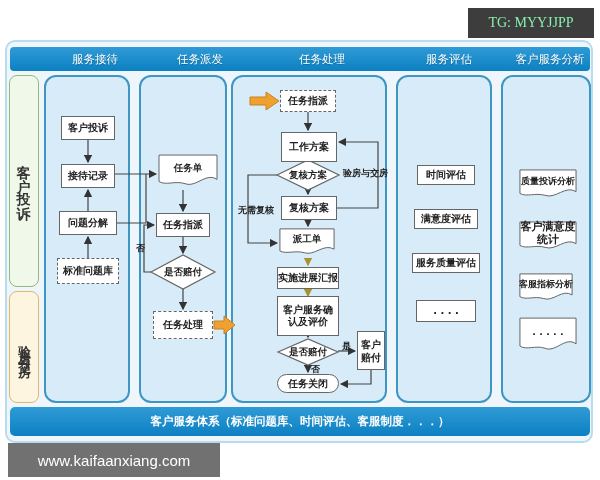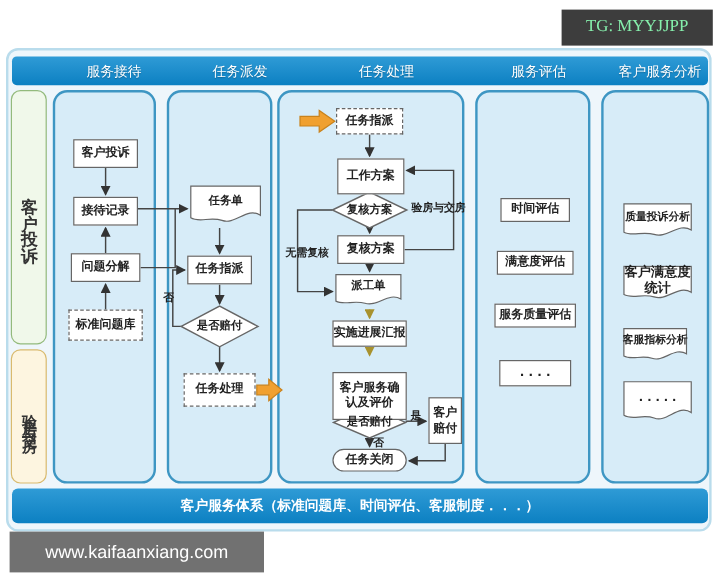--- a/index.html
+++ b/index.html
@@ -143,21 +143,21 @@
   <div class="lbl" style="left:343px;top:167px">验房与交房</div>
   <div class="node" style="left:281px;top:196px;width:56px;height:24px">复核方案</div>
   <div class="lbl" style="left:238px;top:204px">无需复核</div>
   <div class="node" style="left:277px;top:267px;width:62px;height:22px">实施进展汇报</div>
   <div class="node doc" style="left:279px;top:228px;width:56px;height:30px">
     <svg viewBox="0 0 60 34" preserveAspectRatio="none">
       <path d="M1 1 H59 V24 C48 17 38 32 27 28 C17 25 8 30 1 26 Z" fill="#fff" stroke="#666" vector-effect="non-scaling-stroke"></path>
     </svg>
     <span class="doctext">派工单</span>
   </div>
-  <div class="node" style="left:277px;top:310px;width:62px;height:40px;padding:16px 2px">客户服务确认及评价</div>
+  <div class="node" style="left:277px;top:296px;width:62px;height:40px;padding:16px 2px">客户服务确认及评价</div>
   <div class="dlbl" style="left:308px;top:352px">是否赔付</div>
   <div class="lbl" style="left:342px;top:340px">是</div>
   <div class="lbl" style="left:311px;top:363px">否</div>
   <div class="node" style="left:357px;top:331px;width:28px;height:39px;line-height:1.3">客户赔付</div>
   <div class="node stadium" style="left:277px;top:374px;width:62px;height:19px">任务关闭</div>
 
   <div class="node" style="left:417px;top:165px;width:58px;height:20px">时间评估</div>
   <div class="node" style="left:414px;top:209px;width:64px;height:20px">满意度评估</div>
   <div class="node" style="left:412px;top:253px;width:68px;height:20px">服务质量评估</div>
   <div class="node" style="left:416px;top:300px;width:60px;height:22px">. . . .</div>

